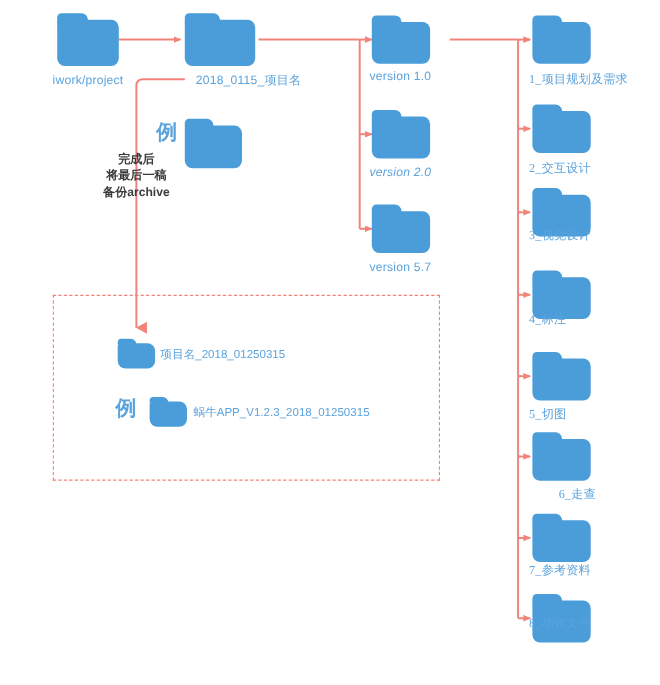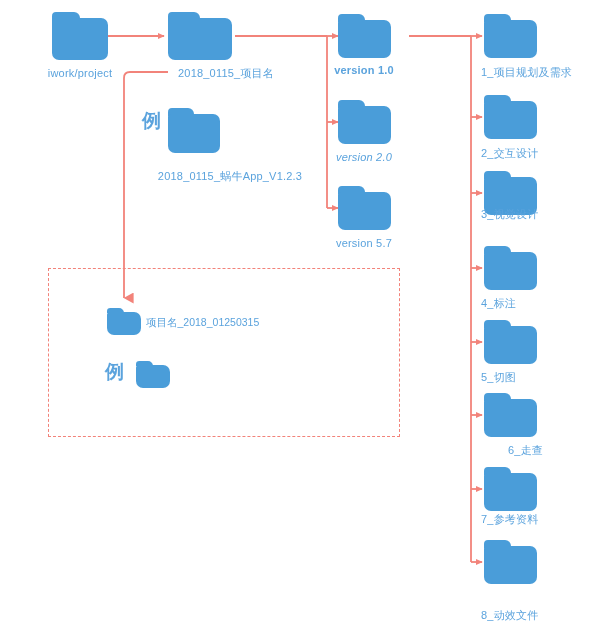--- a/index.html
+++ b/index.html
@@ -54,20 +54,21 @@
     line-height: 14px;
     white-space: nowrap;
     letter-spacing: 0.2px;
   }
   .label-center {
     text-align: right;
     transform: translateX(-50%);
   }
   .label-left {
     text-align: right;
+    font-family: Liberation Serif, serif;
   }
   .note {
     position: absolute;
     color: #3b3b3b;
     font-size: 11px;
     line-height: 15px;
     font-weight: bold;
     text-align: center;
     white-space: nowrap;
     transform: translateX(-50%);
@@ -159,30 +160,34 @@
   <div class="label label-center" style="left:226px; top:66px;">2018_0115_项目名</div>
 
   <div class="eg" style="left:142px; top:110px;">例</div>
 
   <div class="node" style="left:168px; top:108px;">
     <div class="folder" style="width:52px;height:45px;">
       <div class="tab" style="width:26px;height:8px;"></div>
       <div class="body" style="top:6px;width:52px;height:39px;"></div>
     </div>
   </div>
-  <div class="label label-center" style="left:230px; top:169px;">2018_0115_蜗牛App_V1.2.3</div>
-
+
+  <div class="note" style="left:124px; top:138px;">
+    <div>完成后</div>
+    <div>将最后一稿</div>
+    <div>备份archive</div>
+  </div>
 
   <div class="node" style="left:338px; top:14px;">
     <div class="folder" style="width:53px;height:44px;">
       <div class="tab" style="width:27px;height:8px;"></div>
       <div class="body" style="top:6px;width:53px;height:38px;"></div>
     </div>
   </div>
-  <div class="label label-center" style="left:364px; top:63px;font-weight:bold;">version 1.0</div>
+  <div class="label label-center" style="left:364px; top:63px;">version 1.0</div>
 
   <div class="node" style="left:338px; top:100px;">
     <div class="folder" style="width:53px;height:44px;">
       <div class="tab" style="width:27px;height:8px;"></div>
       <div class="body" style="top:6px;width:53px;height:38px;"></div>
     </div>
   </div>
   <div class="label label-center" style="left:364px; top:150px;font-style:italic;">version 2.0</div>
 
   <div class="node" style="left:338px; top:186px;">
@@ -216,21 +221,21 @@
     </div>
   </div>
   <div class="label label-left" style="left:481px; top:207px;">3_视觉设计</div>
 
   <div class="node" style="left:484px; top:246px;">
     <div class="folder" style="width:53px;height:44px;">
       <div class="tab" style="width:27px;height:8px;"></div>
       <div class="body" style="top:6px;width:53px;height:38px;"></div>
     </div>
   </div>
-  <div class="label label-left" style="left:481px; top:296px;">4_标注</div>
+  <div class="label label-left" style="left:481px; top:284px;">4_标注</div>
 
   <div class="node" style="left:484px; top:320px;">
     <div class="folder" style="width:53px;height:44px;">
       <div class="tab" style="width:27px;height:8px;"></div>
       <div class="body" style="top:6px;width:53px;height:38px;"></div>
     </div>
   </div>
   <div class="label label-left" style="left:481px; top:370px;">5_切图</div>
 
   <div class="node" style="left:484px; top:393px;">
@@ -248,35 +253,36 @@
     </div>
   </div>
   <div class="label label-left" style="left:481px; top:512px;">7_参考资料</div>
 
   <div class="node" style="left:484px; top:540px;">
     <div class="folder" style="width:53px;height:44px;">
       <div class="tab" style="width:27px;height:8px;"></div>
       <div class="body" style="top:6px;width:53px;height:38px;"></div>
     </div>
   </div>
-  <div class="label label-left" style="left:481px; top:560px;margin-top:48px;">8_动效文件</div>
+  <div class="label label-left" style="left:481px; top:560px;">8_动效文件</div>
 
   <div class="archive-box" style="left:48px; top:268px; width:352px; height:169px;"></div>
 
   <div class="node" style="left:107px; top:308px;">
     <div class="folder" style="width:34px;height:27px;">
       <div class="tab" style="width:17px;height:5px;"></div>
       <div class="body" style="top:4px;width:34px;height:23px;"></div>
     </div>
   </div>
   <div class="arch-label" style="left:146px; top:316px;">项目名_2018_01250315</div>
 
   <div class="eg" style="left:105px; top:361px;">例</div>
 
   <div class="node" style="left:136px; top:361px;">
     <div class="folder" style="width:34px;height:27px;">
       <div class="tab" style="width:17px;height:5px;"></div>
       <div class="body" style="top:4px;width:34px;height:23px;"></div>
     </div>
   </div>
+  <div class="arch-label" style="left:176px; top:369px;">蜗牛APP_V1.2.3_2018_01250315</div>
 
 
 </div>
 
 </body></html>

